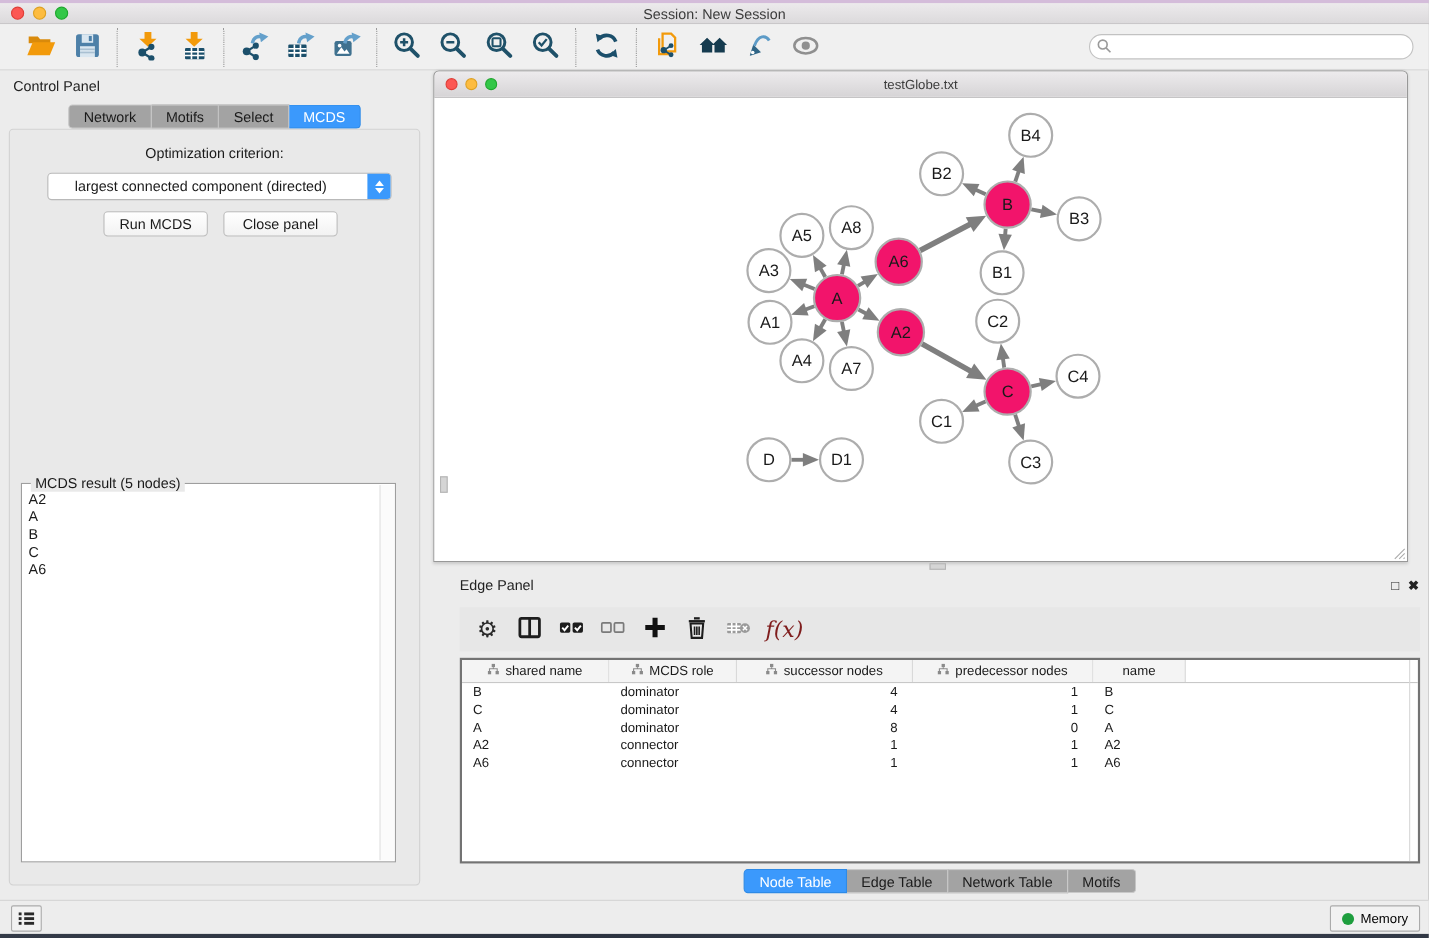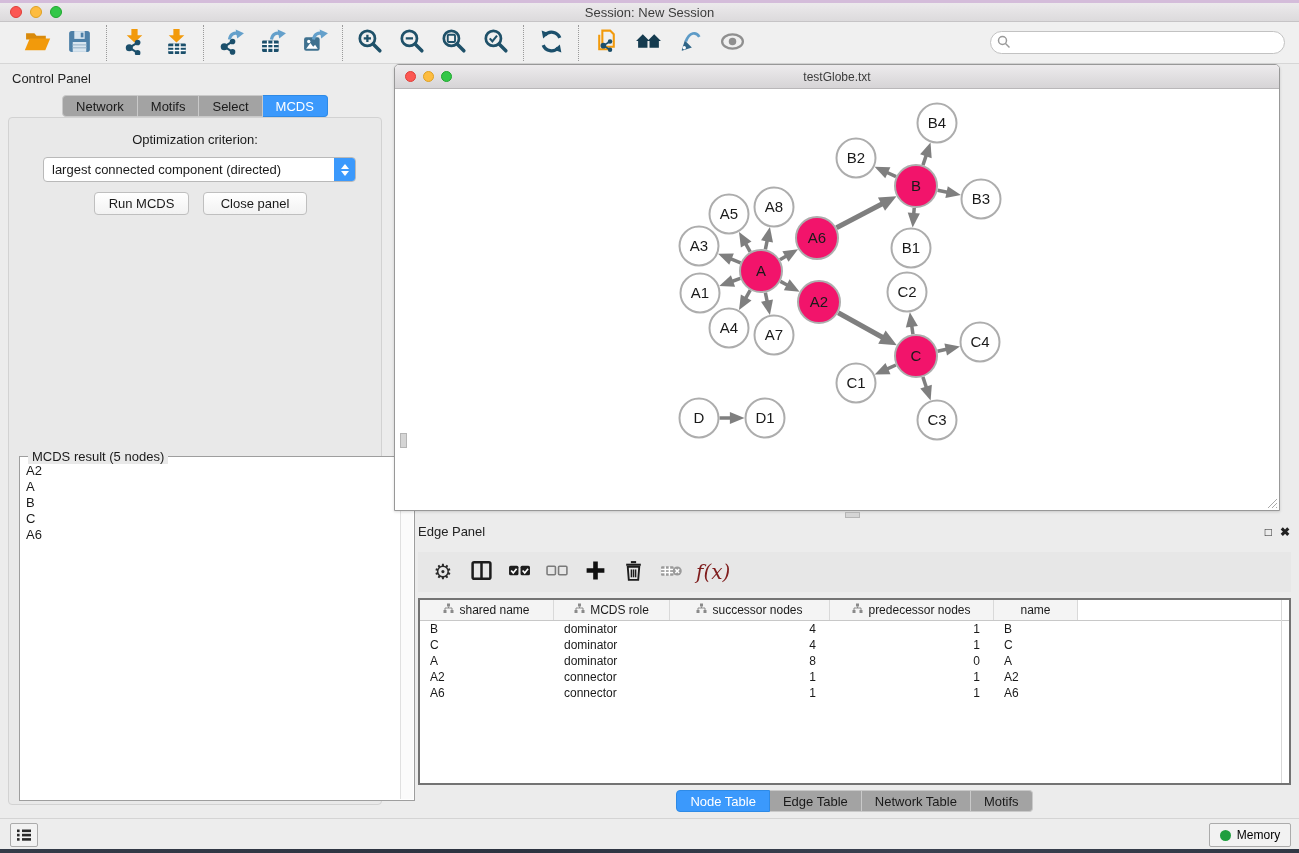--- a/index.html
+++ b/index.html
@@ -54,39 +54,39 @@
   .seg-tab:last-child { border-radius:0 4px 4px 0; }
   .seg-tab.active { background:#3B99FC; border-color:#2E8AE6; color:#fff; }
   .cp-content {
     position:absolute; left:8px; top:117px; width:374px; height:688px;
     background:#E9E9E9; border:1px solid #D2D2D2; border-radius:4px;
   }
   .opt-label { position:absolute; left:0; top:14px; width:100%; text-align:center; font-size:13px; }
   .dropdown {
     position:absolute; left:34px; top:39px; width:313px; height:25px;
     background:#fff; border:1px solid #B9B9B9; border-radius:4px;
-    display:flex; align-items:center; font-size:13px; padding-left:8px; cursor:default;
+    display:flex; align-items:center; font-size:13px; padding-left:24px; cursor:default;
   }
   .dd-stepper {
     position:absolute; right:0; top:0; width:21px; height:23px;
     background:#3B99FC; border-radius:0 3px 3px 0;
     display:flex; flex-direction:column; align-items:center; justify-content:center; gap:2px;
   }
   .dd-stepper .tri { width:0; height:0; border-left:4px solid transparent; border-right:4px solid transparent; }
   .tri.up { border-bottom:5px solid #fff; }
   .tri.down { border-top:5px solid #fff; }
   .cp-btn {
     position:absolute; top:74px; height:23px; background:linear-gradient(#FFFFFF,#F2F2F2);
     border:1px solid #BFBFBF; border-radius:4px; font-size:13px;
     font-family:"Liberation Sans", sans-serif; color:#1a1a1a; cursor:default;
   }
   #run-btn { left:85px; width:95px; }
   #close-btn { left:194px; width:104px; }
   .result-box {
-    position:absolute; left:10px; top:338px; width:396px; height:345px;
+    position:absolute; left:10px; top:321px; width:341px; height:345px;
     background:#fff; border:1px solid #9E9E9E;
   }
   .result-legend {
     position:absolute; left:8px; top:-8px; background:#E9E9E9; padding:0 4px; font-size:13px;
   }
   .result-list { position:absolute; left:0; top:6px; right:14px; bottom:2px; overflow:hidden; }
   .result-item { font-size:13px; line-height:16px; padding-left:6px; }
   .result-scroll { position:absolute; right:1px; top:1px; bottom:1px; width:13px;
     background:#FBFBFB; border-left:1px solid #E0E0E0; }
   

